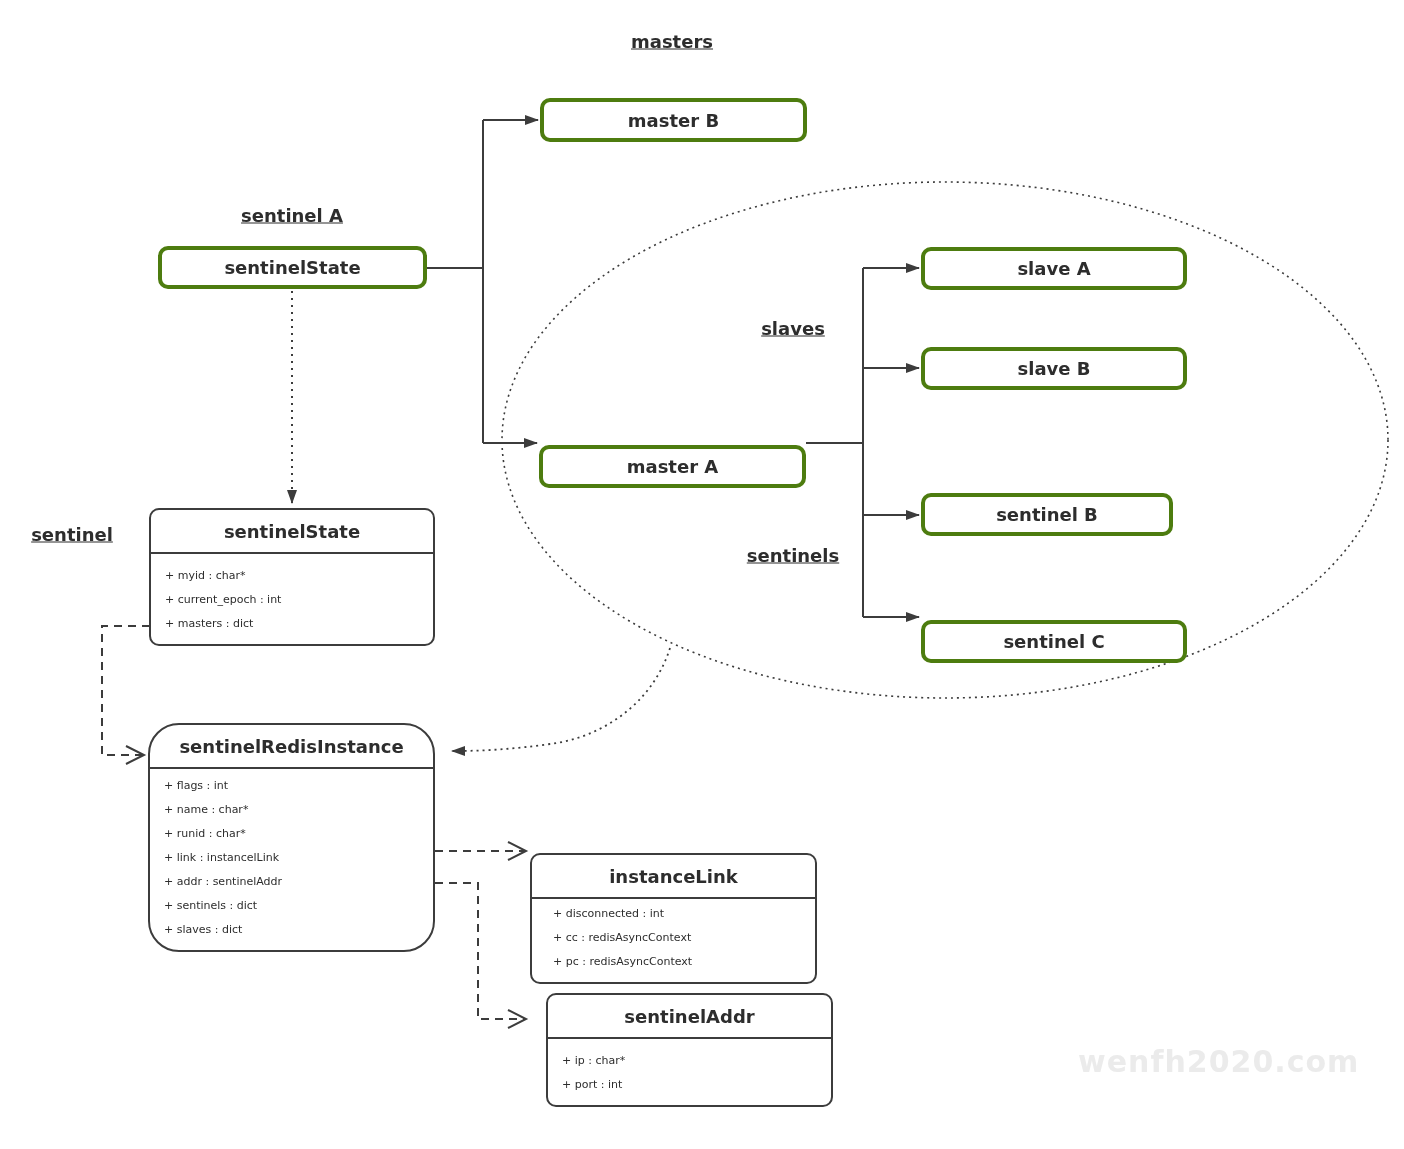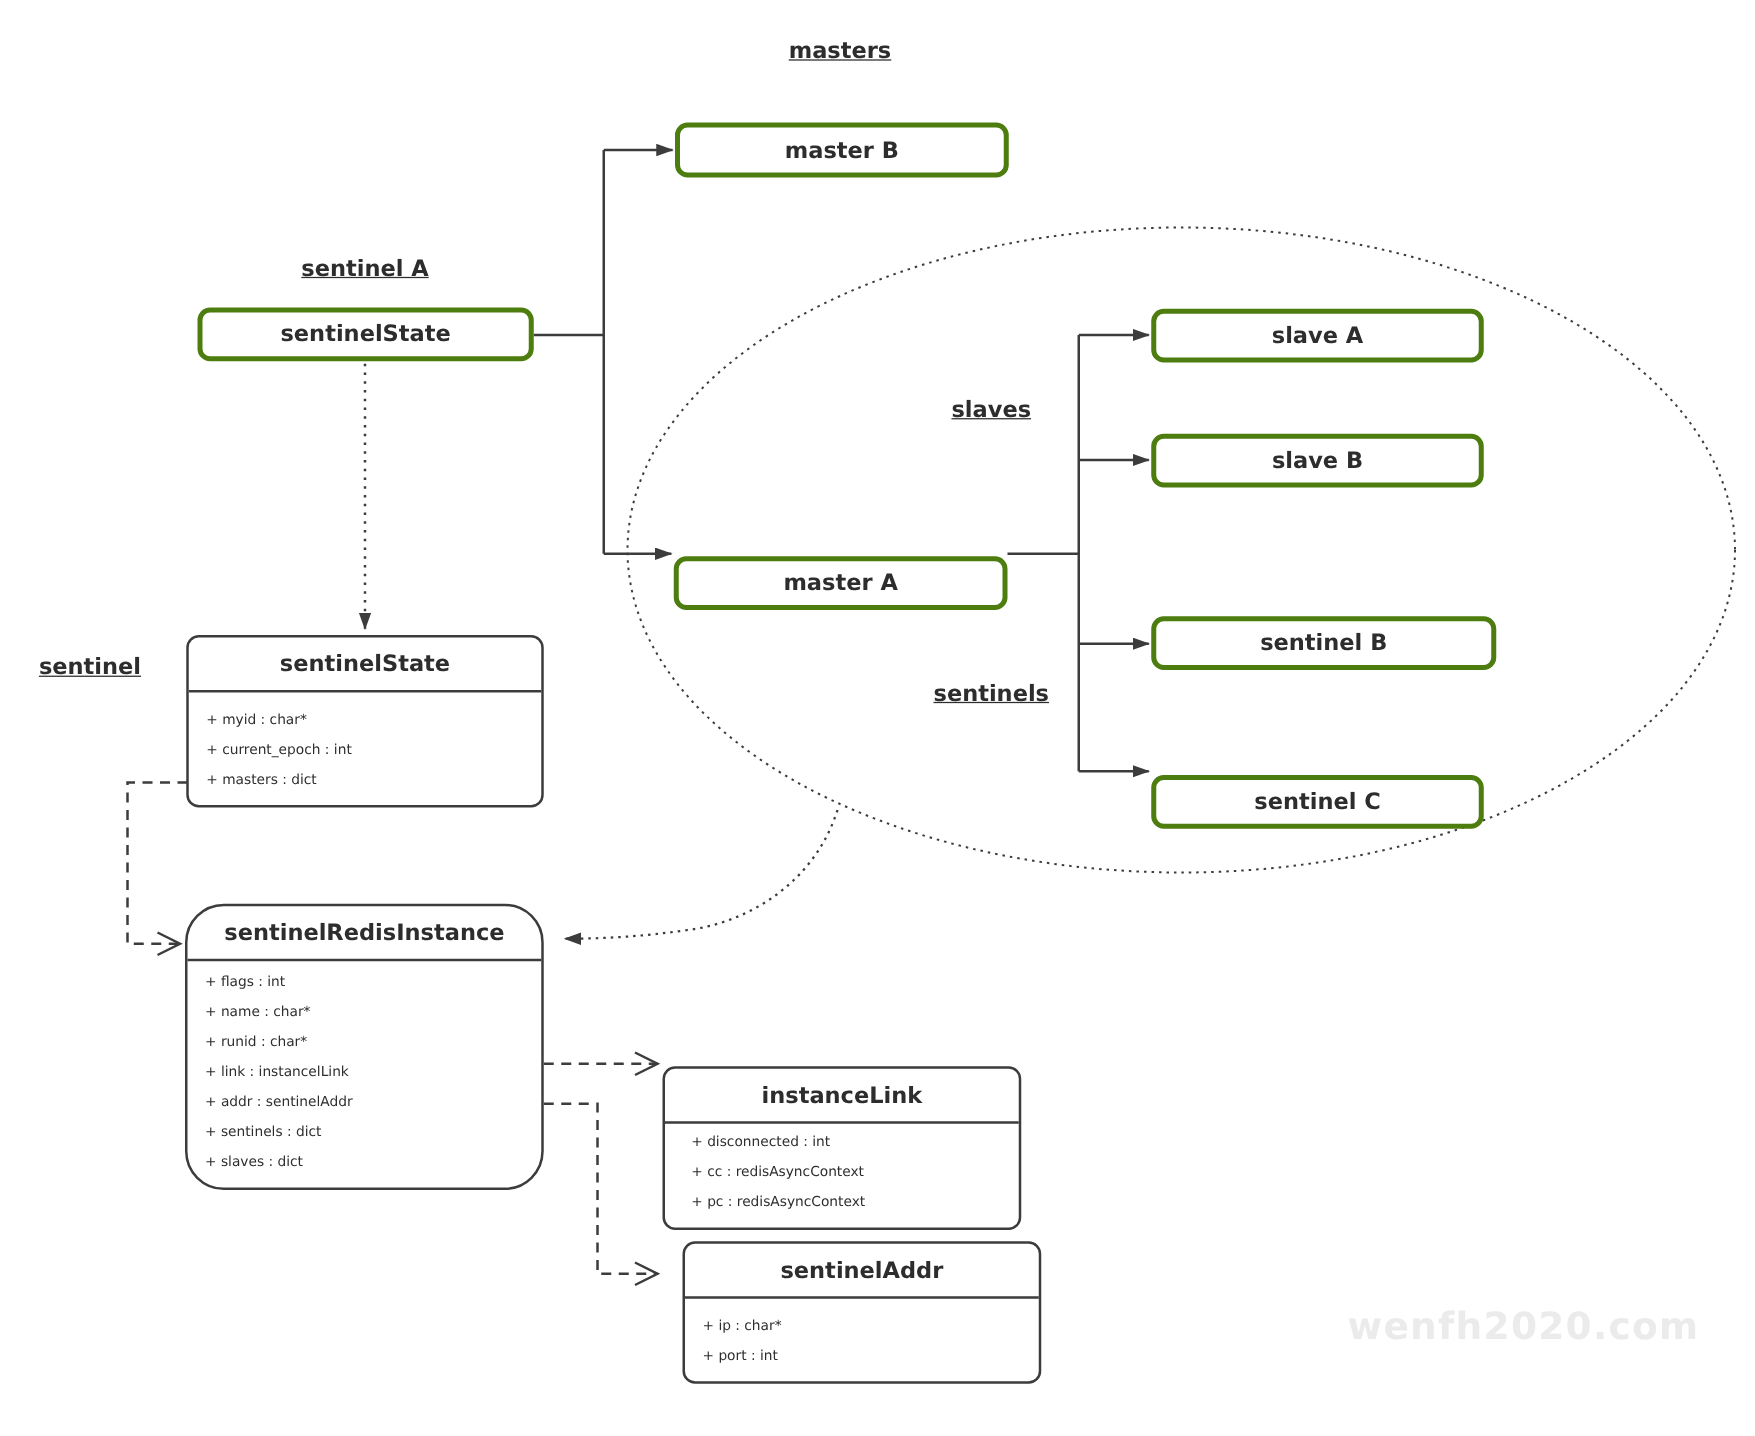--- a/index.html
+++ b/index.html
@@ -128,21 +128,21 @@
   <div class="label" style="left:292px; top:215px;">sentinel A</div>
   <div class="label" style="left:72px; top:534px;">sentinel</div>
   <div class="label" style="left:793px; top:328px;">slaves</div>
   <div class="label" style="left:793px; top:555px;">sentinels</div>
 
   <div class="node" style="left:158px; top:246px; width:269px; height:43px;">sentinelState</div>
   <div class="node" style="left:540px; top:98px; width:267px; height:44px;">master B</div>
   <div class="node" style="left:539px; top:421px; width:267px; height:43px;margin-top:24px;">master A</div>
   <div class="node" style="left:921px; top:247px; width:266px; height:43px;">slave A</div>
   <div class="node" style="left:921px; top:347px; width:266px; height:43px;">slave B</div>
-  <div class="node" style="left:921px; top:493px; width:276px; height:43px;text-align:center;">sentinel B</div>
+  <div class="node" style="left:921px; top:493px; width:252px; height:43px;text-align:center;">sentinel B</div>
   <div class="node" style="left:921px; top:595px; width:266px; height:43px;margin-top:25px;">sentinel C</div>
 
   <div class="uml" style="left:149px; top:508px; width:286px;">
     <div class="uml-header">sentinelState</div>
     <div class="uml-body">
       <div class="uml-field">+ myid : char*</div>
       <div class="uml-field">+ current_epoch : int</div>
       <div class="uml-field">+ masters : dict</div>
     </div>
   </div>

